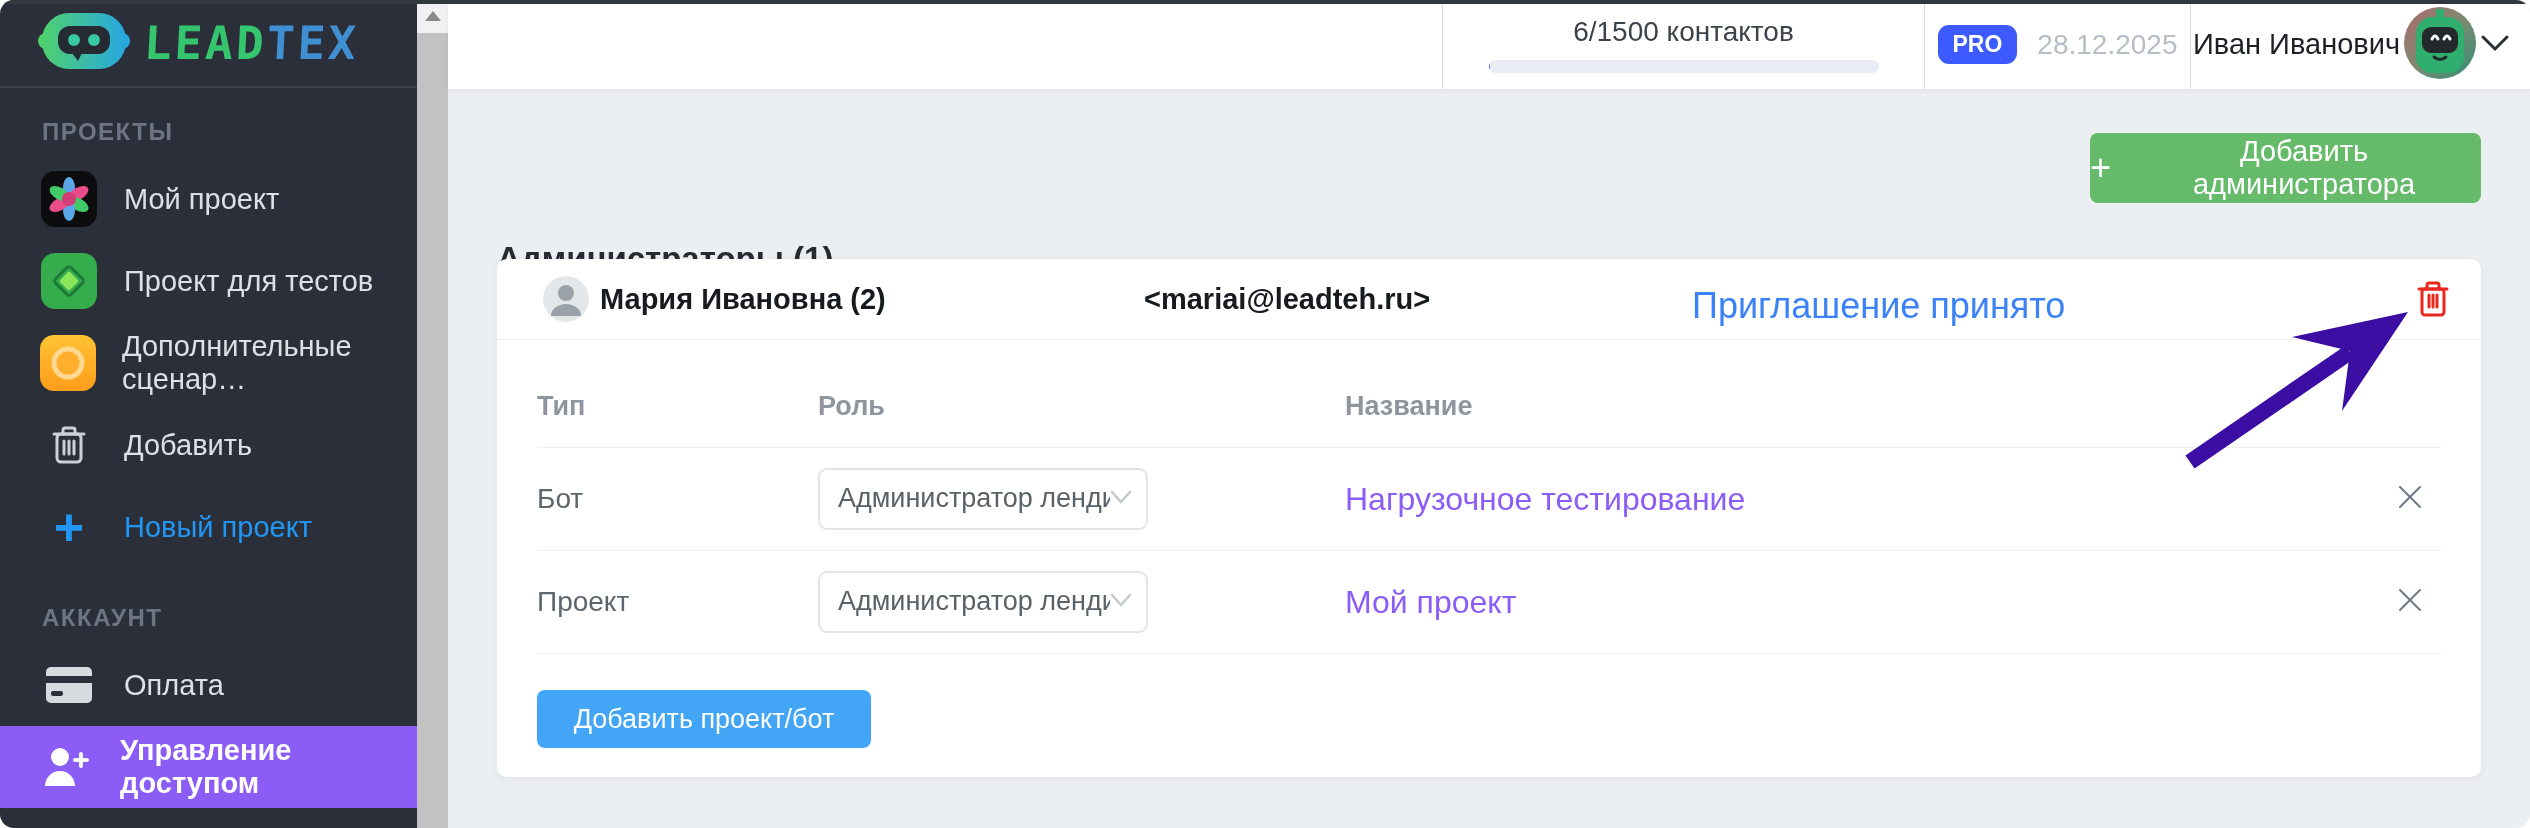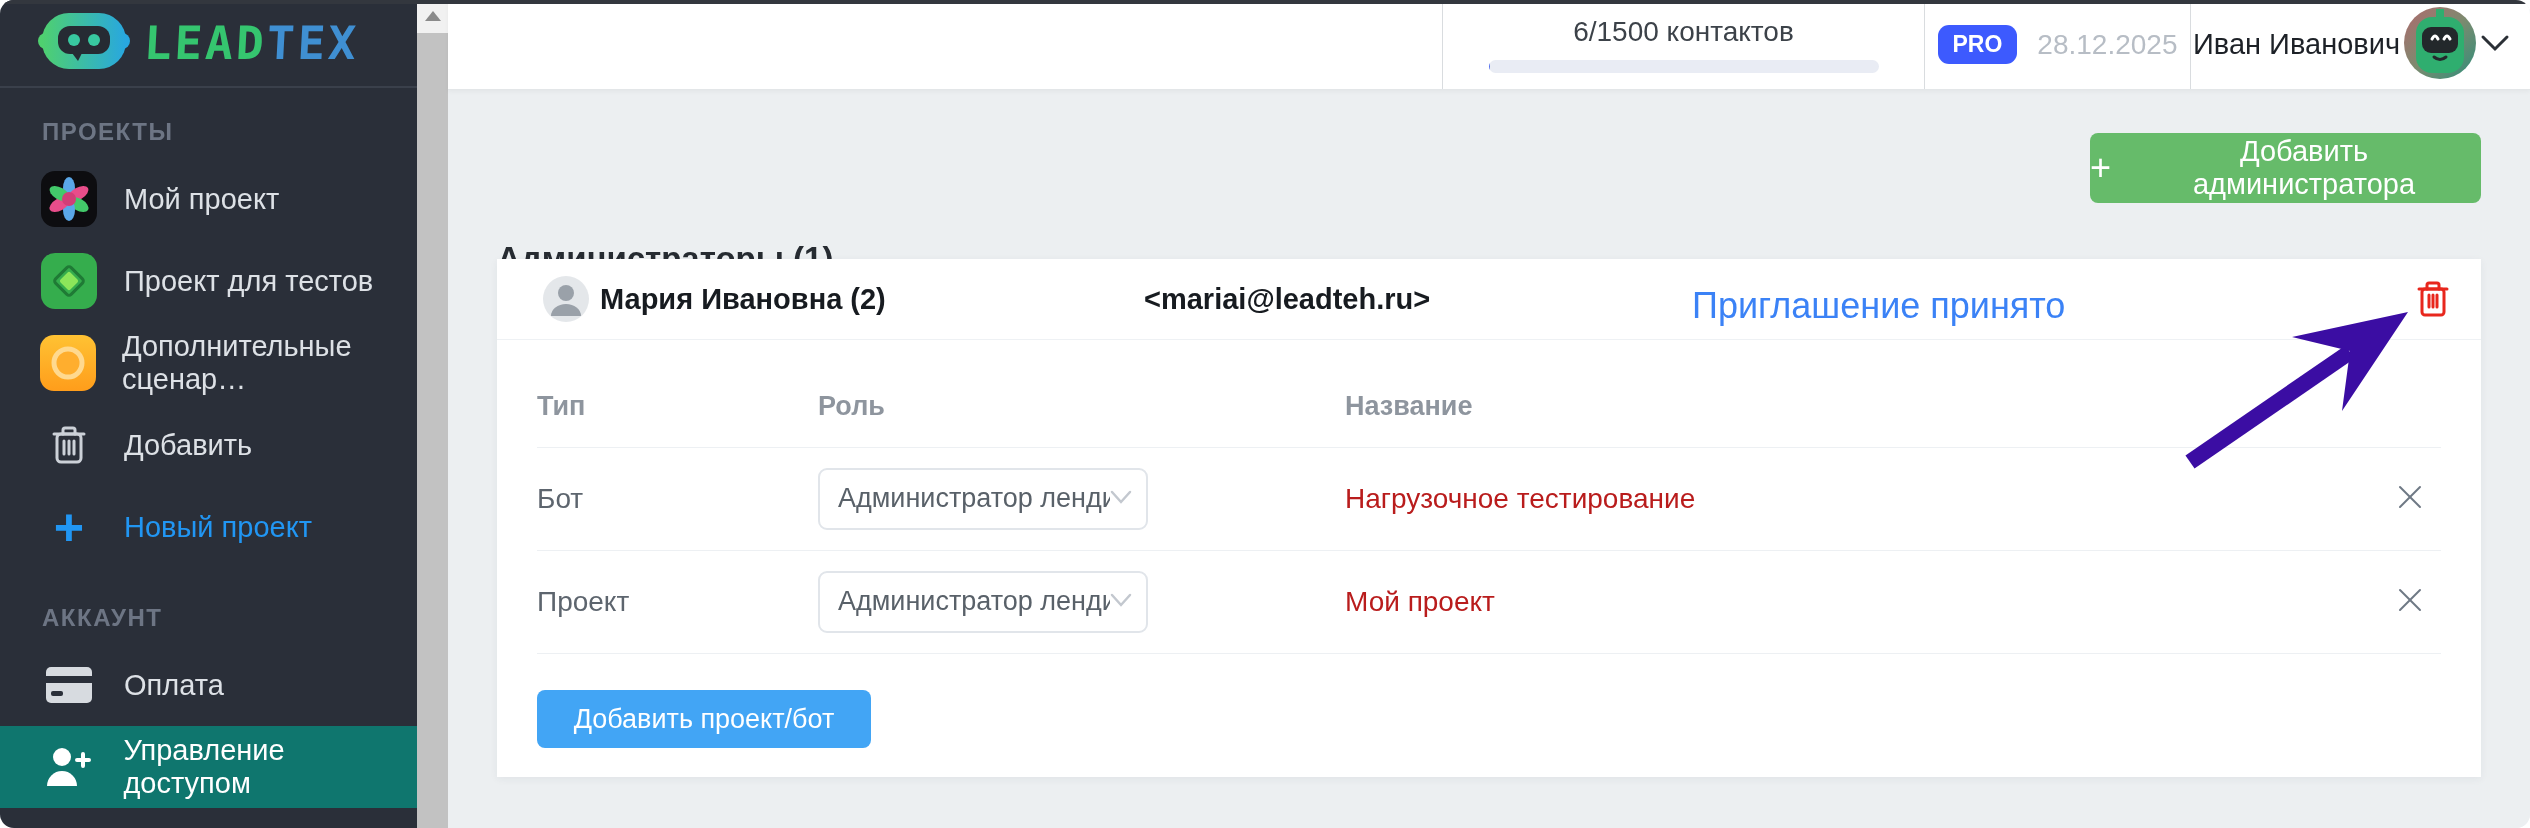--- a/index.html
+++ b/index.html
@@ -20,21 +20,21 @@
   .logo-tex  { color:#3f8fd2; }
 
   .section-label { padding:30px 0 12px 42px; color:#6d7584; font-size:24px;
                    font-weight:bold; letter-spacing:1.5px; }
   .section-label.second { padding-top:36px; }
   .nav-item { height:82px; display:flex; align-items:center; padding-left:40px;
               gap:26px; color:#dde1e6; font-size:29px; cursor:pointer; }
   .nav-item .icon-box { width:58px; display:flex; justify-content:center; align-items:center; }
   .nav-item.accent { color:#2196f3; }
   .nav-item.accent .plus-glyph { font-size:52px; font-weight:bold; color:#2196f3; line-height:52px; }
-  .nav-item.active { background:#0f766e; color:#ffffff; font-weight:normal;justify-content:space-between; }
+  .nav-item.active { background:#8b5cf6; color:#ffffff; font-weight:bold;justify-content:space-between; }
 
   
   .scrollbar { position:absolute; top:0; left:417px; width:31px; height:828px;
                background:#f1f1f1; z-index:6; }
   .scroll-up { position:absolute; top:0; left:0; width:31px; height:32px;
                background:#f1f1f1; display:flex; align-items:center; justify-content:center; }
   .scroll-up svg { display:block; }
   .scroll-thumb { position:absolute; top:33px; left:0; width:31px; height:795px; background:#c2c2c2; }
 
   
@@ -61,21 +61,21 @@
   
   .content { position:absolute; top:90px; left:0; width:100%; height:738px; background:#eceff1; }
   .page-title { position:absolute; left:49px; top:150px; font-size:33px; font-weight:bold; color:#262b31; }
   .add-admin-btn { position:absolute; left:1642px; top:43px; width:391px; height:70px;
                    background:#66bb6a; border:none; border-radius:8px; color:#fff;
                    font-size:29px; font-family:inherit; cursor:pointer;
                    display:flex; align-items:center; justify-content:center; gap:16px; }
   .add-admin-btn .plus-thin { font-size:36px; font-weight:300; line-height:36px; }
 
   .card { position:absolute; left:49px; top:169px; width:1984px; height:518px;
-          background:#ffffff; border-radius:0; box-shadow:0 2px 8px rgba(40,50,60,.06); }
+          background:#ffffff; border-radius:10px; box-shadow:0 2px 8px rgba(40,50,60,.06); }
   .card-header { position:absolute; top:0; left:0; width:100%; height:81px;
                  border-bottom:1px solid #eef1f4; }
   .person-avatar { position:absolute; left:46px; top:17px; }
   .admin-name  { position:absolute; left:103px; top:24px; font-size:29px; font-weight:bold; color:#171b20; }
   .admin-email { position:absolute; left:647px; top:24px; font-size:29px; font-weight:bold; color:#171b20; }
   .admin-status{ position:absolute; left:1195px; top:26px; font-size:36px; color:#3b82f6; }
   .trash-btn { position:absolute; left:1918px; top:21px; width:36px; height:40px;
                background:none; border:none; cursor:pointer; padding:0; }
 
   .th { position:absolute; top:132px; font-size:27px; font-weight:bold; color:#8e959e; }
@@ -86,21 +86,21 @@
   .grid-row { position:absolute; left:40px; right:40px; height:103px; }
   .row-1 { top:188px; } .row-2 { top:291px; }
   .row-type { position:absolute; left:0; top:50%; transform:translateY(-50%);
               font-size:28px; color:#5d656e; }
   .role-select { position:absolute; left:281px; top:50%; transform:translateY(-50%);
                  width:330px; height:62px; border:2px solid #e1e5ea; border-radius:9px;
                  background:#fff; display:flex; align-items:center; padding:0 14px 0 18px;
                  cursor:pointer; }
   .role-value { flex:1; font-size:27px; color:#596169; white-space:nowrap; overflow:hidden; }
   .row-link { position:absolute; left:808px; top:50%; transform:translateY(-50%);
-              font-size:28px; color:#b91c1c; text-decoration:none; cursor:pointer; }
+              font-size:32px; color:#8b5cf6; text-decoration:none; cursor:pointer; }
   .x-btn { position:absolute; right:14px; top:50%; transform:translateY(-50%);
            width:34px; height:34px; background:none; border:none; cursor:pointer; padding:0; }
 
   .add-project-btn { position:absolute; left:40px; top:431px; width:334px; height:58px;
                      background:#42a5f5; border:none; border-radius:8px; color:#fff;
                      font-size:27px; font-family:inherit; cursor:pointer; }
 
   .arrow-layer { position:absolute; inset:0; width:2530px; height:828px;
                  pointer-events:none; z-index:40; }
 </style>

